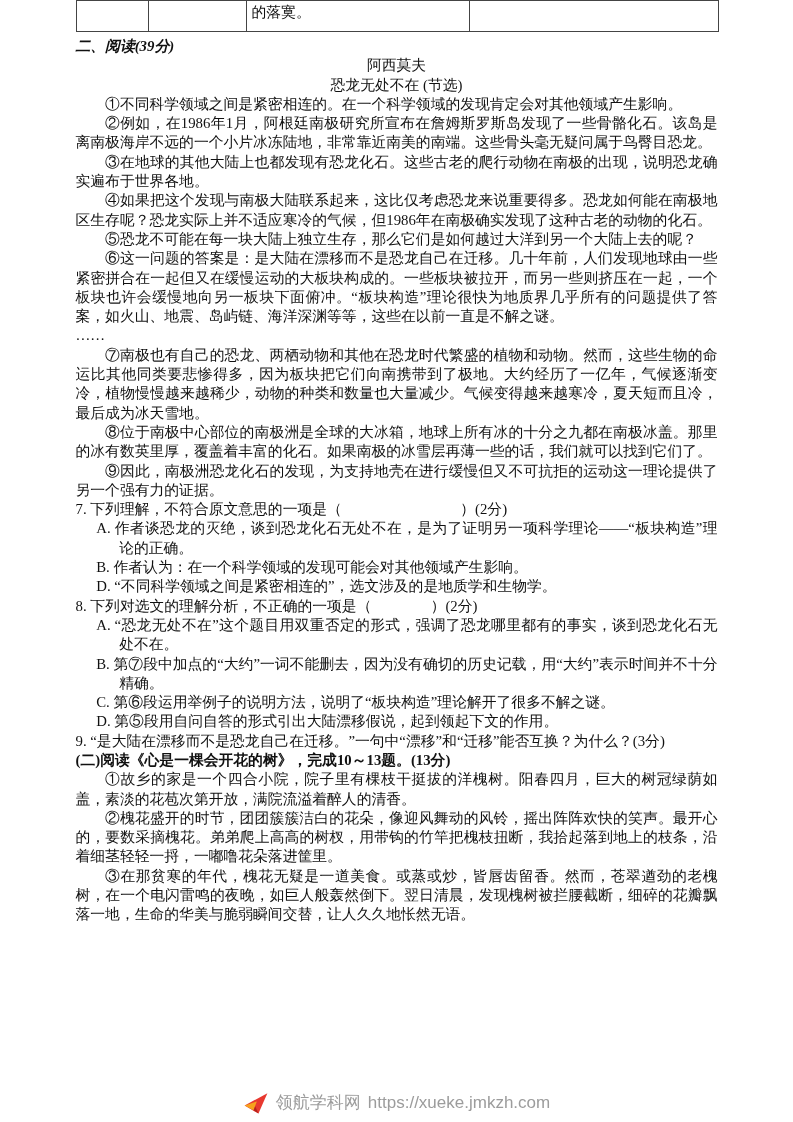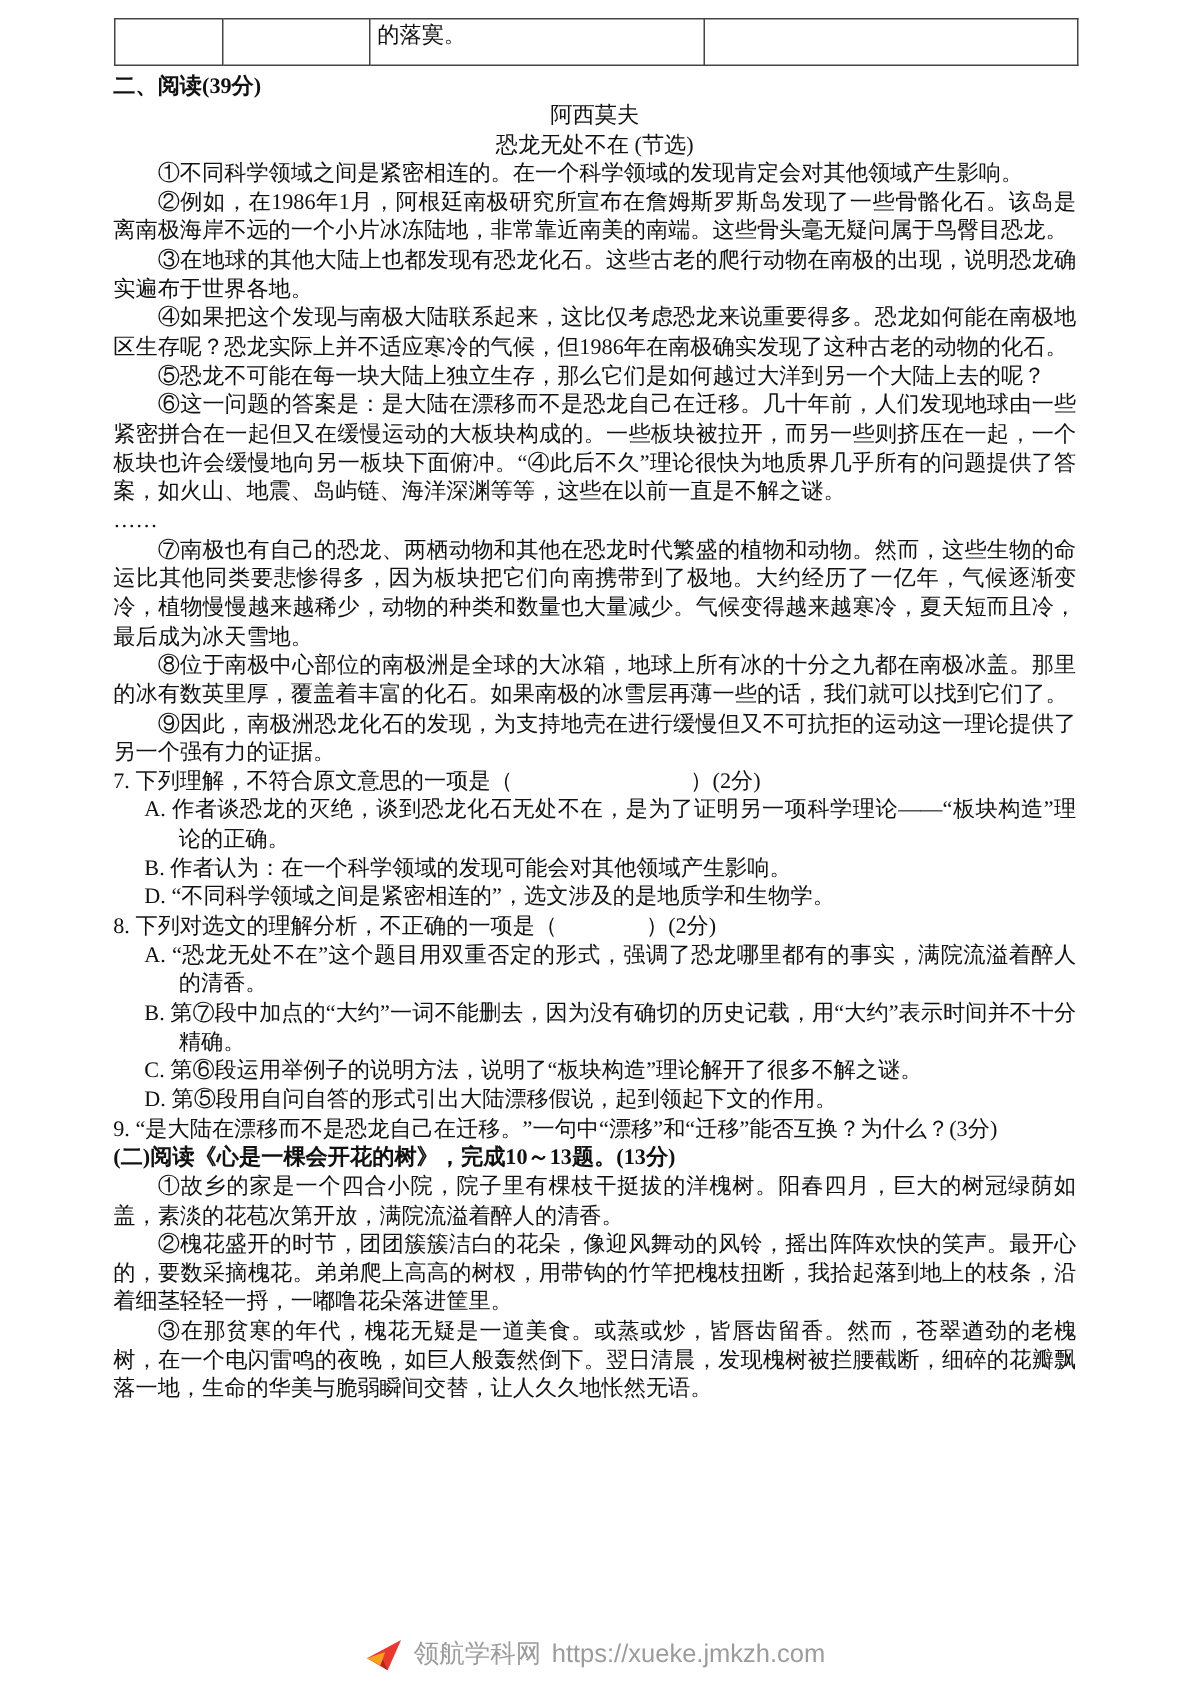--- a/index.html
+++ b/index.html
@@ -8,33 +8,33 @@
     width: 793px;
     height: 1122px;
     background: #ffffff;
     color: #111111;
     font-family: "Liberation Serif", "DejaVu Serif", serif;
     font-size: 14.8px;
     line-height: 19.3px;
     position: relative;
     overflow: hidden;
   }
-  .page { width: 642px; margin: 12px auto; }
+  .page { width: 642px; margin: 0 auto; }
 
   table.frag { border-collapse: collapse; width: 100%; table-layout: fixed; }
   table.frag td {
     border: 1px solid #444;
     height: 31px;
     vertical-align: top;
     padding: 2px 5px;
   }
   .c0 { width: 72px; } .c1 { width: 98px; } .c2 { width: 223px; } .c3 { width: 249px; }
 
   .bold { font-weight: bold; }
-  .sec-heading { margin-top: 5px; }
+  .sec-heading { margin-top: 5px; font-style: italic; }
   .center { text-align: center; }
 
   .para { text-indent: 2em; text-align: justify; }
   .ellipsis-line { text-indent: 0; }
 
   .q-stem { text-align: justify; }
   .q-option { margin-left: 2.95em; text-indent: -1.55em; text-align: justify; }
 
   .footer {
     position: absolute;
@@ -75,36 +75,36 @@
 
 
   <div class="center">阿西莫夫</div>
   <div class="center">恐龙无处不在 (节选)</div>
 
   <p class="para">①不同科学领域之间是紧密相连的。在一个科学领域的发现肯定会对其他领域产生影响。</p>
   <p class="para">②例如，在1986年1月，阿根廷南极研究所宣布在詹姆斯罗斯岛发现了一些骨骼化石。该岛是离南极海岸不远的一个小片冰冻陆地，非常靠近南美的南端。这些骨头毫无疑问属于鸟臀目恐龙。</p>
   <p class="para">③在地球的其他大陆上也都发现有恐龙化石。这些古老的爬行动物在南极的出现，说明恐龙确实遍布于世界各地。</p>
   <p class="para">④如果把这个发现与南极大陆联系起来，这比仅考虑恐龙来说重要得多。恐龙如何能在南极地区生存呢？恐龙实际上并不适应寒冷的气候，但1986年在南极确实发现了这种古老的动物的化石。</p>
   <p class="para">⑤恐龙不可能在每一块大陆上独立生存，那么它们是如何越过大洋到另一个大陆上去的呢？</p>
-  <p class="para">⑥这一问题的答案是：是大陆在漂移而不是恐龙自己在迁移。几十年前，人们发现地球由一些紧密拼合在一起但又在缓慢运动的大板块构成的。一些板块被拉开，而另一些则挤压在一起，一个板块也许会缓慢地向另一板块下面俯冲。“④此后不久”理论很快为地质界几乎所有的问题提供了答案，如火山、地震、岛屿链、海洋深渊等等，这些在以前一直是不解之谜。</p>
+  <p class="para">⑥这一问题的答案是：是大陆在漂移而不是恐龙自己在迁移。几十年前，人们发现地球由一些紧密拼合在一起但又在缓慢运动的大板块构成的。一些板块被拉开，而另一些则挤压在一起，一个板块也许会缓慢地向另一板块下面俯冲。“板块构造”理论很快为地质界几乎所有的问题提供了答案，如火山、地震、岛屿链、海洋深渊等等，这些在以前一直是不解之谜。</p>
   <p class="ellipsis-line">……</p>
   <p class="para">⑦南极也有自己的恐龙、两栖动物和其他在恐龙时代繁盛的植物和动物。然而，这些生物的命运比其他同类要悲惨得多，因为板块把它们向南携带到了极地。大约经历了一亿年，气候逐渐变冷，植物慢慢越来越稀少，动物的种类和数量也大量减少。气候变得越来越寒冷，夏天短而且冷，最后成为冰天雪地。</p>
   <p class="para">⑧位于南极中心部位的南极洲是全球的大冰箱，地球上所有冰的十分之九都在南极冰盖。那里的冰有数英里厚，覆盖着丰富的化石。如果南极的冰雪层再薄一些的话，我们就可以找到它们了。</p>
   <p class="para">⑨因此，南极洲恐龙化石的发现，为支持地壳在进行缓慢但又不可抗拒的运动这一理论提供了另一个强有力的证据。</p>
 
   <div class="question">
     <p class="q-stem">7. 下列理解，不符合原文意思的一项是（　　　　　　　　）(2分)</p>
     <p class="q-option">A. 作者谈恐龙的灭绝，谈到恐龙化石无处不在，是为了证明另一项科学理论——“板块构造”理论的正确。</p>
     <p class="q-option">B. 作者认为：在一个科学领域的发现可能会对其他领域产生影响。</p>
     <p class="q-option">D. “不同科学领域之间是紧密相连的”，选文涉及的是地质学和生物学。</p>
   </div>
 
   <div class="question">
     <p class="q-stem">8. 下列对选文的理解分析，不正确的一项是（　　　　）(2分)</p>
-    <p class="q-option">A. “恐龙无处不在”这个题目用双重否定的形式，强调了恐龙哪里都有的事实，满院流溢着醉人的清香。</p>
+    <p class="q-option">A. “恐龙无处不在”这个题目用双重否定的形式，强调了恐龙哪里都有的事实，谈到恐龙化石无处不在。</p>
     <p class="q-option">B. 第⑦段中加点的“大约”一词不能删去，因为没有确切的历史记载，用“大约”表示时间并不十分精确。</p>
     <p class="q-option">C. 第⑥段运用举例子的说明方法，说明了“板块构造”理论解开了很多不解之谜。</p>
     <p class="q-option">D. 第⑤段用自问自答的形式引出大陆漂移假说，起到领起下文的作用。</p>
   </div>
 
   <div class="question">
     <p class="q-stem">9. “是大陆在漂移而不是恐龙自己在迁移。”一句中“漂移”和“迁移”能否互换？为什么？(3分)</p>
   </div>
 
   <div class="bold">(二)阅读《心是一棵会开花的树》，完成10～13题。(13分)</div>

